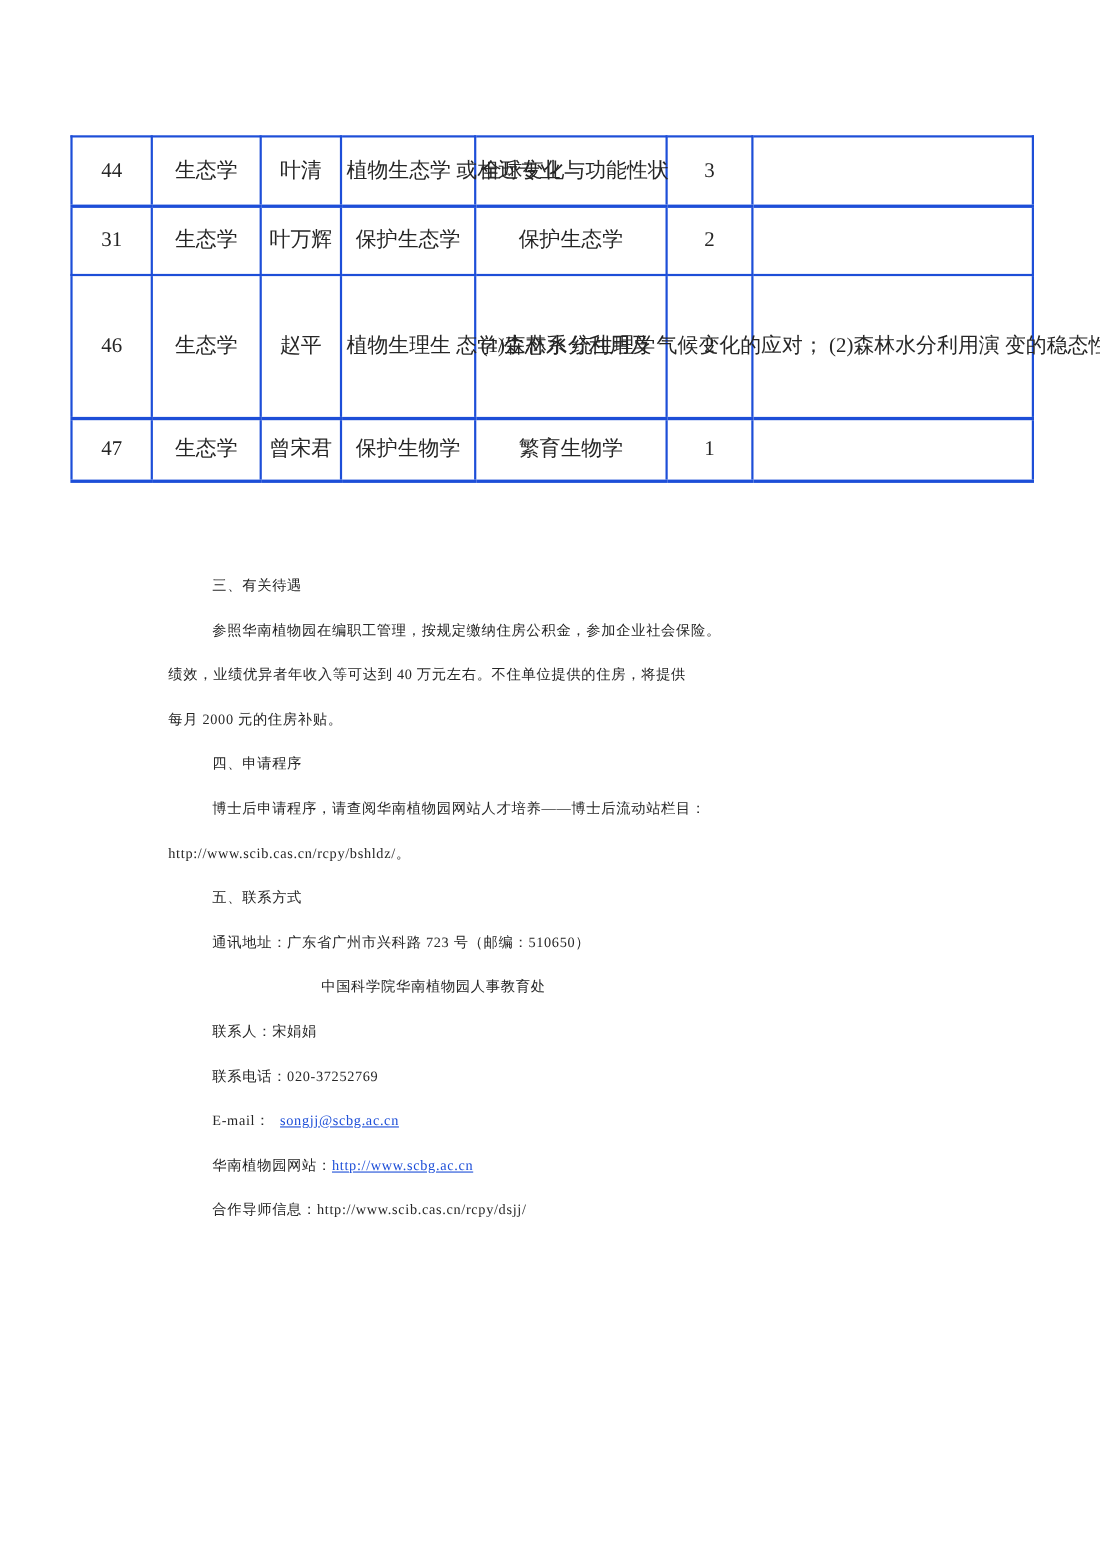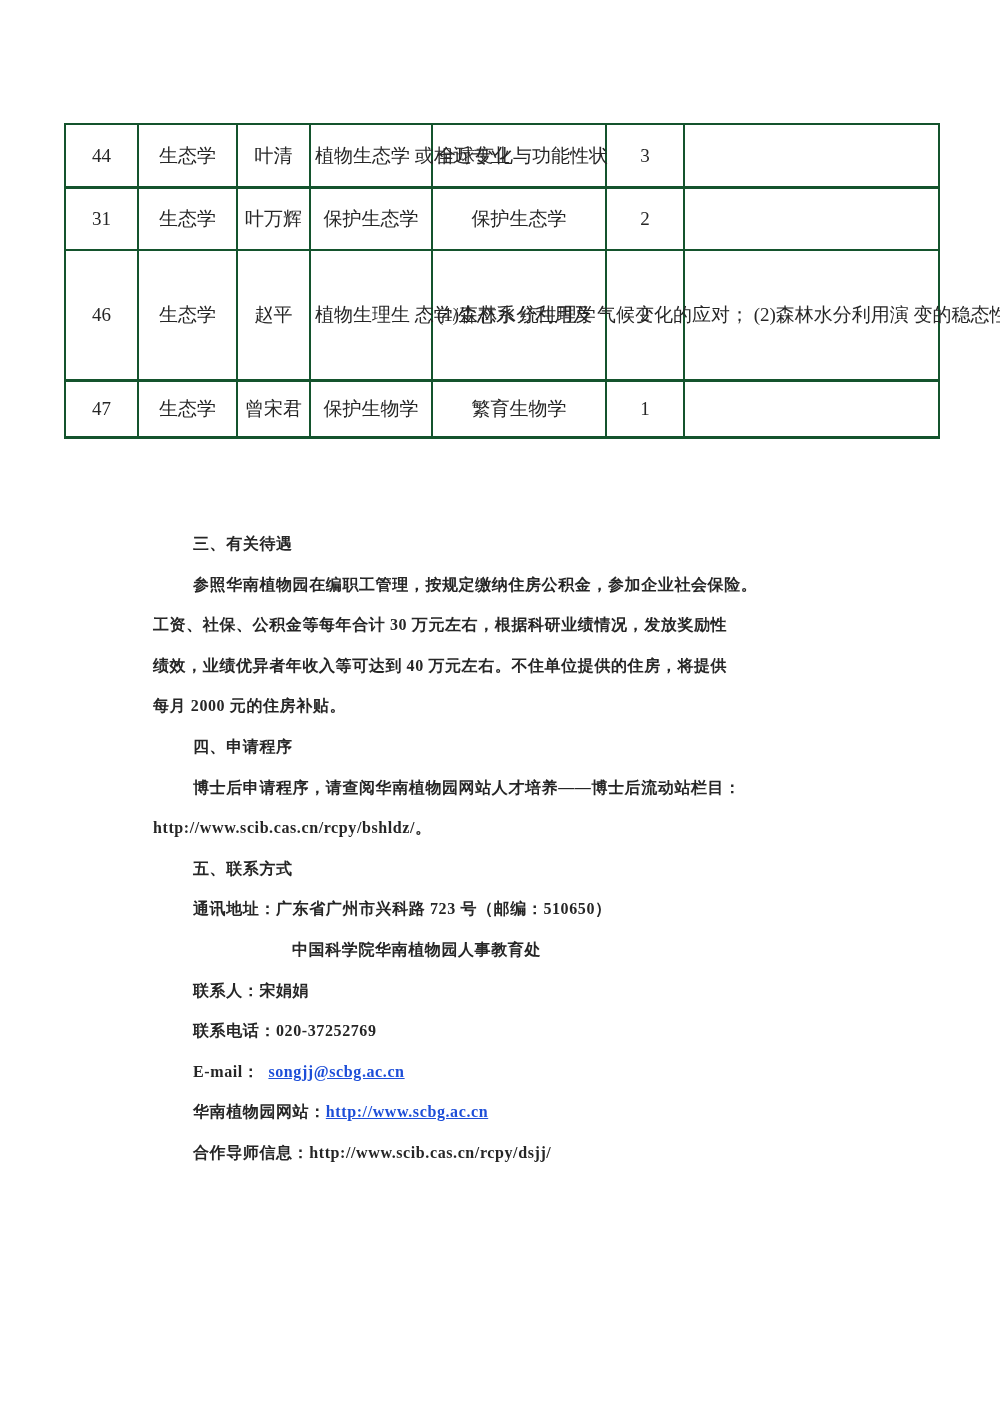--- a/index.html
+++ b/index.html
@@ -14,44 +14,43 @@
   .page{position:absolute;inset:0;background:#ffffff;}
 
   
   table.roster{
     position:absolute;left:64px;top:123px;
     width:874px;
     border-collapse:collapse;
     table-layout:fixed;
   }
   table.roster td{
-    border:2px solid #14532d;
+    border:2px solid #1d4ed8;
     text-align:center;
     vertical-align:middle;
     font-size:19px;
     line-height:28px;
     padding:2px 4px;
     white-space:nowrap;
     overflow:visible;
   }
   tr.r0 td{height:57px;}
   tr.r1 td{height:56px;}
   tr.r2 td{height:124px;}
   tr.r3 td{height:50px;}
   tr.r4 td{height:60px;}
   tr.thick-bottom td{border-bottom-width:3px;}
   td.pre{white-space:pre;}
   td.dir-left{text-align:left;padding-left:8px;line-height:30px;}
 
   
   .textblock{
-    position:absolute;left:153px;top:524px;width:730px;
-    font-size:16px;
+    position:absolute;left:153px;top:512px;width:730px;
+    font-size:13px;
     letter-spacing:0.6px;
-    font-weight:bold;
   }
   .line{
     height:40.6px;line-height:40.6px;
     white-space:nowrap;
   }
   .indent{padding-left:40px;}
   .indent2{padding-left:139px;}
   a.doc-link, .doc-link{
     color:#1d4ed8;
     text-decoration:underline;
@@ -116,21 +115,20 @@
         <td>繁育生物学</td>
         <td>1</td>
         <td></td>
       </tr>
     </tbody>
   </table>
 
   <div class="textblock">
     <div class="line indent">三、有关待遇</div>
     <div class="line indent">参照华南植物园在编职工管理，按规定缴纳住房公积金，参加企业社会保险。</div>
-    <div class="line">工资、社保、公积金等每年合计 30 万元左右，根据科研业绩情况，发放奖励性</div>
     <div class="line">绩效，业绩优异者年收入等可达到 40 万元左右。不住单位提供的住房，将提供</div>
     <div class="line">每月 2000 元的住房补贴。</div>
     <div class="line indent">四、申请程序</div>
     <div class="line indent">博士后申请程序，请查阅华南植物园网站人才培养——博士后流动站栏目：</div>
     <div class="line">http://www.scib.cas.cn/rcpy/bshldz/。</div>
     <div class="line indent">五、联系方式</div>
     <div class="line indent">通讯地址：广东省广州市兴科路 723 号（邮编：510650）</div>
     <div class="line indent2">中国科学院华南植物园人事教育处</div>
     <div class="line indent">联系人：宋娟娟</div>
     <div class="line indent">联系电话：020-37252769</div>

